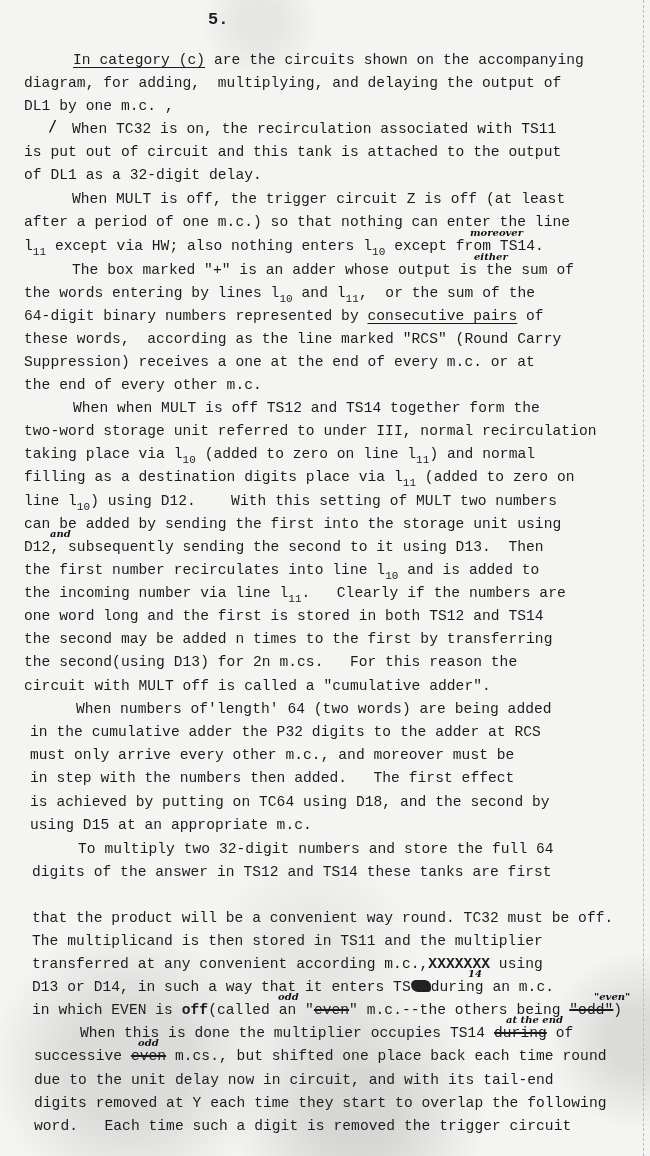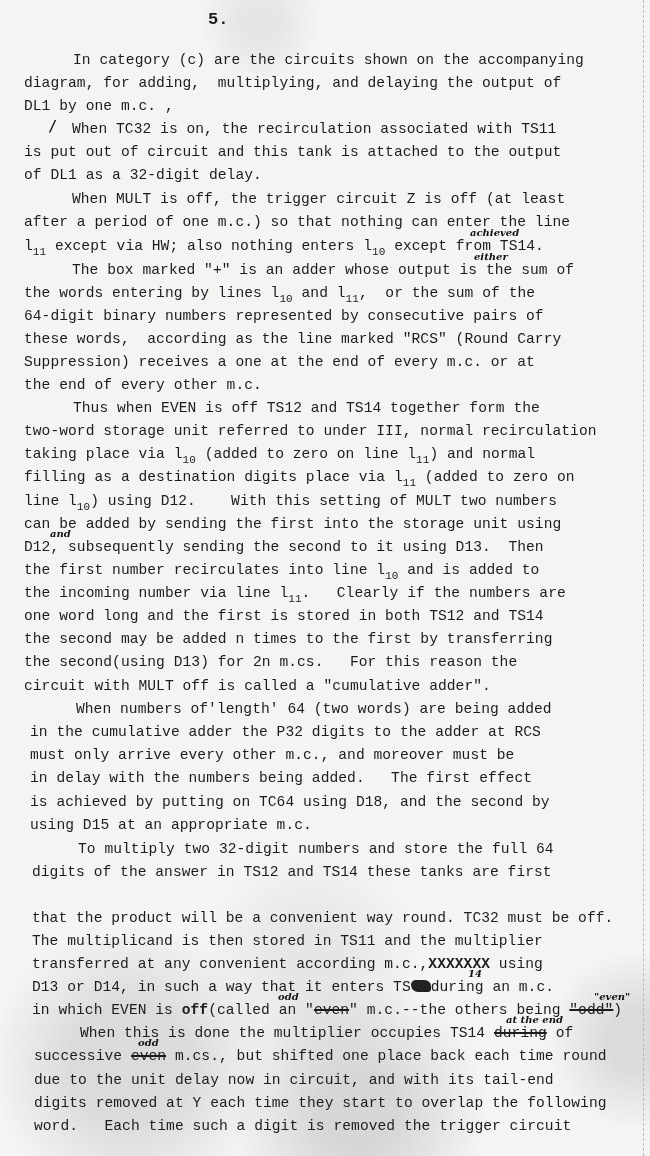--- a/index.html
+++ b/index.html
@@ -20,21 +20,21 @@
       radial-gradient(circle at 48% 83%, rgba(0,0,0,0.06) 0 30px, transparent 110px),
       radial-gradient(circle at 40% 2%, rgba(0,0,0,0.06) 0 20px, transparent 60px);
   }
   .edge { position:absolute; right:6px; top:0; bottom:0; width:2px; border-right:1px dashed #bbb; }
   .pagenum { position:absolute; left:208px; top:10px; font-size:17px; font-weight:bold; }
   .line {
     position:absolute; white-space:pre; font-size:14.6px; letter-spacing:0.05px;
     line-height:18px;
   }
   sub { font-size:11px; vertical-align:-5px; line-height:0;margin-top:40px; }
-  .u { text-underline-offset:3px; }
+  .u { text-decoration:underline; text-underline-offset:3px; }
   .b { font-weight:bold; }
   .hand {
     position:absolute; font-family:"DejaVu Serif",serif; font-style:italic;
     font-weight:bold; font-size:10px; color:#111; white-space:pre;
   }
   .strike { text-decoration:line-through; text-decoration-thickness:2px; }
   .blot { display:inline-block; width:20px; height:12px; background:#222; border-radius:6px 8px 4px 9px; vertical-align:-1px; }
 </style>
 </head>
 <body>
@@ -49,50 +49,50 @@
   <div class="line" style="left:24px;top:74px">diagram, for adding,  multiplying, and delaying the output of</div>
   <div class="line" style="left:24px;top:97px">DL1 by one m.c. ,</div>
 
   <div class="hand" style="left:50px;top:118px;font-size:14px">/</div>
   <div class="line" style="left:72px;top:120px">When TC32 is on, the recirculation associated with TS11</div>
   <div class="line" style="left:24px;top:143px">is put out of circuit and this tank is attached to the output</div>
   <div class="line" style="left:24px;top:166px">of DL1 as a 32-digit delay.</div>
 
   <div class="line" style="left:72px;top:190px">When MULT is off, the trigger circuit Z is off (at least</div>
   <div class="line" style="left:24px;top:213px">after a period of one m.c.) so that nothing can enter the line</div>
-  <div class="hand" style="left:470px;top:227px">achieved</div>
+  <div class="hand" style="left:470px;top:227px">moreover</div>
   <div class="line" style="left:24px;top:237px"><span>l</span><sub>11</sub><span> except via HW; also nothing enters l</span><sub>10</sub><span> except from TS14.</span></div>
 
   <div class="hand" style="left:474px;top:251px">either</div>
   <div class="line" style="left:72px;top:261px">The box marked "+" is an adder whose output is the sum of</div>
   <div class="line" style="left:24px;top:284px"><span>the words entering by lines l</span><sub>10</sub><span> and l</span><sub>11</sub><span>,  or the sum of the</span></div>
   <div class="line" style="left:24px;top:307px"><span>64-digit binary numbers represented by </span><span class="u">consecutive pairs</span><span> of</span></div>
   <div class="line" style="left:24px;top:330px">these words,  according as the line marked "RCS" (Round Carry</div>
   <div class="line" style="left:24px;top:353px">Suppression) receives a one at the end of every m.c. or at</div>
   <div class="line" style="left:24px;top:376px">the end of every other m.c.</div>
 
-  <div class="line" style="left:73px;top:399px">Thus when EVEN is off TS12 and TS14 together form the</div>
+  <div class="line" style="left:73px;top:399px">When when MULT is off TS12 and TS14 together form the</div>
   <div class="line" style="left:24px;top:422px">two-word storage unit referred to under III, normal recirculation</div>
   <div class="line" style="left:24px;top:445px"><span>taking place via l</span><sub>10</sub><span> (added to zero on line l</span><sub>11</sub><span>) and normal</span></div>
   <div class="line" style="left:24px;top:468px"><span>filling as a destination digits place via l</span><sub>11</sub><span> (added to zero on</span></div>
   <div class="line" style="left:24px;top:492px"><span>line l</span><sub>10</sub><span>) using D12.    With this setting of MULT two numbers</span></div>
   <div class="line" style="left:24px;top:515px">can be added by sending the first into the storage unit using</div>
   <div class="hand" style="left:50px;top:528px">and</div>
   <div class="line" style="left:24px;top:538px">D12, subsequently sending the second to it using D13.  Then</div>
   <div class="line" style="left:24px;top:561px"><span>the first number recirculates into line l</span><sub>10</sub><span> and is added to</span></div>
   <div class="line" style="left:24px;top:584px"><span>the incoming number via line l</span><sub>11</sub><span>.   Clearly if the numbers are</span></div>
   <div class="line" style="left:24px;top:607px">one word long and the first is stored in both TS12 and TS14</div>
   <div class="line" style="left:24px;top:630px">the second may be added n times to the first by transferring</div>
   <div class="line" style="left:24px;top:653px">the second(using D13) for 2n m.cs.   For this reason the</div>
   <div class="line" style="left:24px;top:677px">circuit with MULT off is called a "cumulative adder".</div>
 
   <div class="line" style="left:76px;top:700px">When numbers of'length' 64 (two words) are being added</div>
   <div class="line" style="left:30px;top:723px">in the cumulative adder the P32 digits to the adder at RCS</div>
   <div class="line" style="left:30px;top:746px">must only arrive every other m.c., and moreover must be</div>
-  <div class="line" style="left:30px;top:769px">in delay with the numbers being added.   The first effect</div>
+  <div class="line" style="left:30px;top:769px">in step with the numbers then added.   The first effect</div>
   <div class="line" style="left:30px;top:793px">is achieved by putting on TC64 using D18, and the second by</div>
   <div class="line" style="left:30px;top:816px">using D15 at an appropriate m.c.</div>
 
   <div class="line" style="left:78px;top:840px">To multiply two 32-digit numbers and store the full 64</div>
   <div class="line" style="left:32px;top:863px">digits of the answer in TS12 and TS14 these tanks are first</div>
   <div class="line" style="left:32px;top:909px">that the product will be a convenient way round. TC32 must be off.</div>
   <div class="line" style="left:32px;top:932px">The multiplicand is then stored in TS11 and the multiplier</div>
   <div class="line" style="left:32px;top:955px"><span>transferred at any convenient according m.c.,</span><span class="b">XXXXXXX</span><span> using</span></div>
   <div class="hand" style="left:468px;top:968px">14</div>
   <div class="line" style="left:32px;top:978px"><span>D13 or D14, in such a way that it enters TS</span><span class="blot"></span><span>during an m.c.</span></div>

